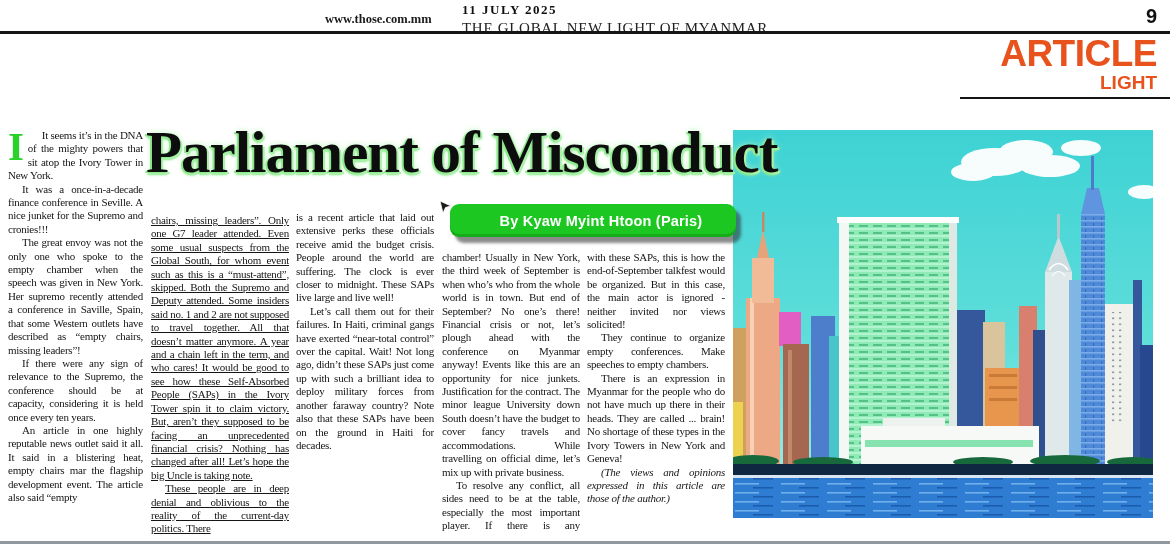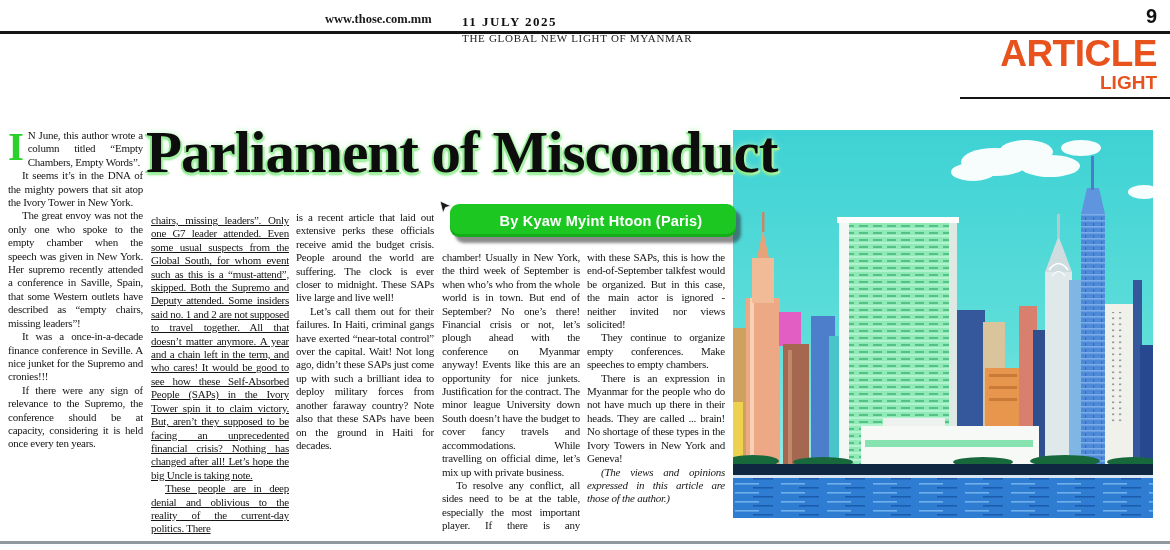--- a/index.html
+++ b/index.html
@@ -1,23 +1,23 @@
 <!DOCTYPE html>
 <html><head>
 <meta charset="utf-8">
 <style>
   html,body{margin:0;padding:0;background:#ffffff;}
   .page{position:relative;width:1170px;height:550px;background:#ffffff;overflow:hidden;
         font-family:"Liberation Serif",serif;color:#141414;}
 
   
   .site-url{position:absolute;left:325px;top:12px;font-size:12.5px;font-weight:bold;color:#1a1a1a;}
-  .masthead{position:absolute;left:462px;top:14px;}
+  .masthead{position:absolute;left:462px;top:2px;}
   .masthead .date{font-size:13px;font-weight:bold;letter-spacing:1.5px;color:#111;}
-  .masthead .pub{font-size:11px;letter-spacing:0.7px;color:#222;margin-top:2px;}
+  .masthead .pub{font-size:15px;letter-spacing:0.7px;color:#222;margin-top:2px;}
   .page-num{position:absolute;right:13px;top:5px;font-family:"Liberation Sans",sans-serif;
             font-size:20px;font-weight:bold;color:#111;}
   .rule-top{position:absolute;left:0;right:0;top:31px;height:2.5px;background:#151515;}
   .section-block{position:absolute;right:13px;top:35px;text-align:right;
                  font-family:"Liberation Sans",sans-serif;color:#E8521D;margin-left:16px;}
   .section-block .sec-main{font-size:37px;line-height:37px;font-weight:bold;letter-spacing:-0.5px;}
   .section-block .sec-sub{font-size:19px;line-height:19px;font-weight:bold;margin-top:1px;}
   .rule-section{position:absolute;left:960px;right:0;top:97px;height:2px;background:#151515;}
   .rule-bottom{position:absolute;left:0;right:0;top:541px;height:3px;background:#909a9e;}
 
@@ -71,25 +71,26 @@
 
   <div class="headline">Parliament of Misconduct</div>
   <div class="byline-box">
     <span>By Kyaw Myint Htoon (Paris)</span>
   </div>
   <svg class="cursor" viewBox="0 0 12 12">
     <polygon points="0,0 11,5 5.5,6.5 3,12" fill="#1a1a1a" stroke="#ffffff" stroke-width="0.8"></polygon>
   </svg>
 
   <div class="col" id="col1">
-    <p class="ni"><span class="dropcap">I</span><span>N June, this author wrote a column titled “Empty Chambers, Empty Words”.</span></p>
+    <p class="ni"><span class="dropcap">I</span></p>
     <p>It seems it’s in the DNA of the mighty powers that sit atop the Ivory Tower in New York.</p>
+    <p>It was a once-in-a-decade finance conference in Seville. A nice junket for the Supremo and cronies!!!</p>
     <p>The great envoy was not the only one who spoke to the empty chamber when the speech was given in New York. Her supremo recently attended a conference in Saville, Spain, that some Western outlets have described as “empty chairs, missing leaders”!</p>
-    <p>It was a once-in-a-decade finance conference in Seville. A nice junket for the Supremo and cronies!!!</p>
     <p>If there were any sign of relevance to the Supremo, the conference should be at capacity, considering it is held once every ten years.</p>
+    <p>An article in one highly reputable news outlet said it all. It said in a blistering heat, empty chairs mar the flagship development event. The article also said “empty</p>
   </div>
 
   <div class="col" id="col2">
     <p class="ni">chairs, missing leaders”. Only one G7 leader attended. Even some usual suspects from the Global South, for whom event such as this is a “must-attend”, skipped. Both the Supremo and Deputy attended. Some insiders said no. 1 and 2 are not supposed to travel together. All that doesn’t matter anymore. A year and a chain left in the term, and who cares! It would be good to see how these Self-Absorbed People (SAPs) in the Ivory Tower spin it to claim victory. But, aren’t they supposed to be facing an unprecedented financial crisis? Nothing has changed after all! Let’s hope the big Uncle is taking note.</p>
     <p>These people are in deep denial and oblivious to the reality of the current-day politics. There</p>
   </div>
 
   <div class="col" id="col3">
     <p class="ni">is a recent article that laid out extensive perks these officials receive amid the budget crisis. People around the world are suffering. The clock is ever closer to midnight. These SAPs live large and live well!</p>
     <p>Let’s call them out for their failures. In Haiti, criminal gangs have exerted “near-total control” over the capital. Wait! Not long ago, didn’t these SAPs just come up with such a brilliant idea to deploy military forces from another faraway country? Note also that these SAPs have been on the ground in Haiti for decades.</p>

